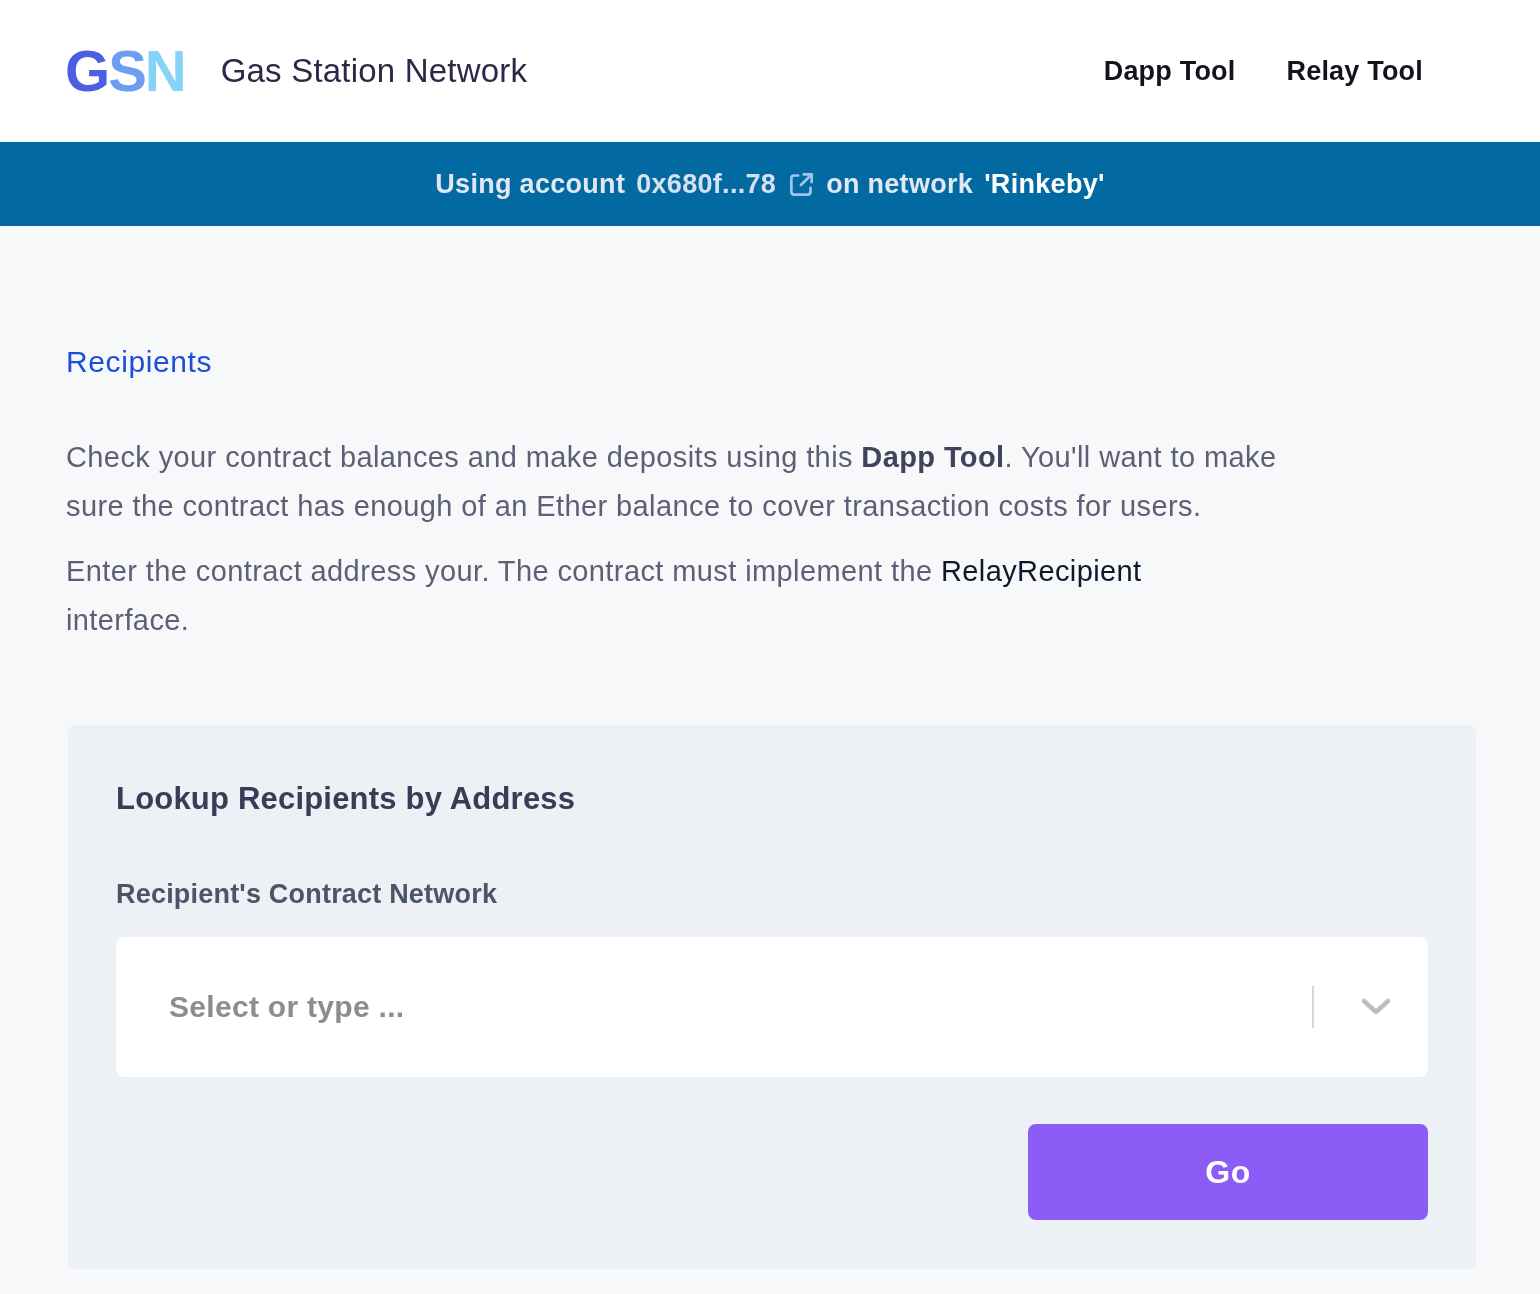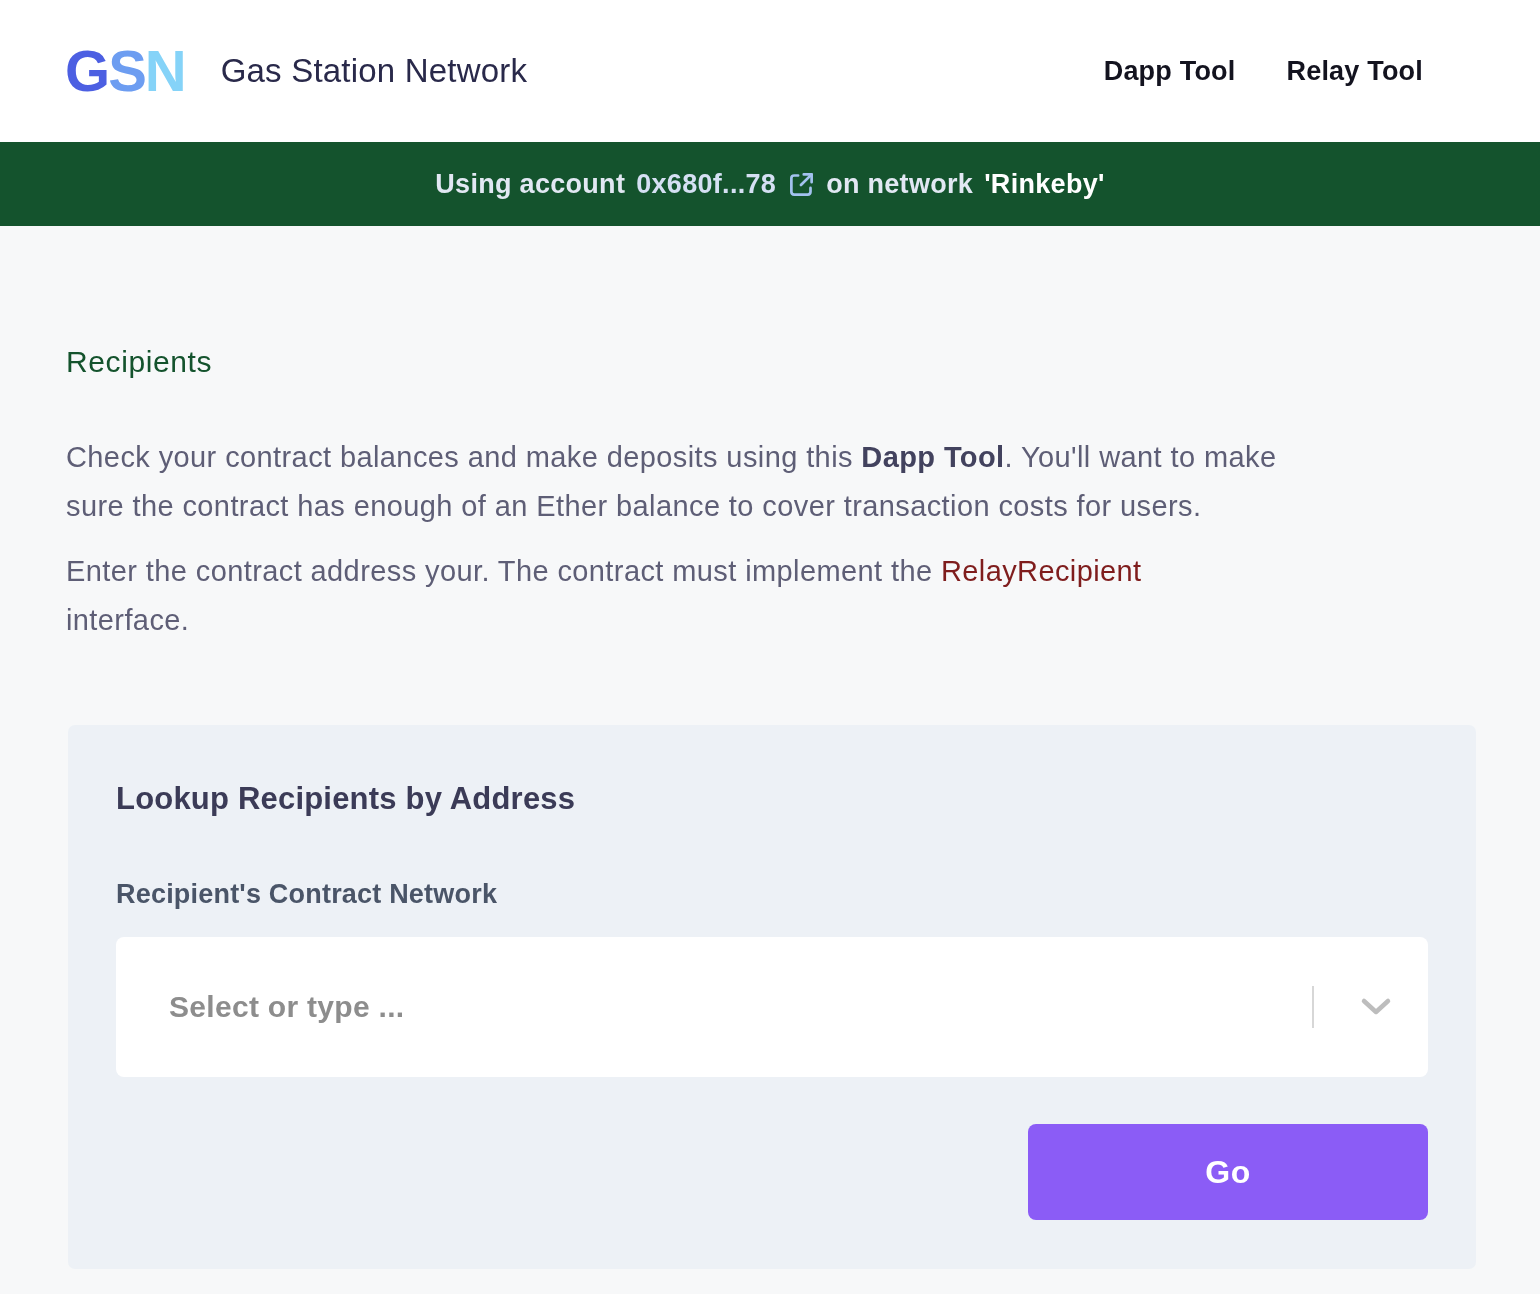--- a/index.html
+++ b/index.html
@@ -47,21 +47,21 @@
     font-size: 27px;
     font-weight: 600;
     color: #13131F;
     text-decoration: none;
     letter-spacing: 0.2px;
   }
 
   
   .banner {
     height: 84px;
-    background: #14532d;
+    background: #0369a1;
     display: flex;
     align-items: center;
     justify-content: center;
     font-size: 27px;
     font-weight: 700;
     letter-spacing: 0.3px;
   }
   .banner .seg { color: #E2E8F3; }
   .banner .account-link {
     color: #D5E0F3;
@@ -72,34 +72,34 @@
   }
   .banner .account-link .ext-icon { margin-left: 12px; display: inline-flex; }
   .banner .network { color: #FFFFFF; font-weight: 800; margin-left: 11px; }
 
   
   .content { padding: 0 66px; }
   .page-heading {
     margin-top: 119px;
     font-size: 30px;
     font-weight: 500;
-    color: #14532d;
+    color: #1d4ed8;
     letter-spacing: 0.6px;
   }
   .para {
     max-width: 1412px;
     margin-top: 54px;
     font-size: 29px;
     line-height: 49px;
     color: #5E5E76;
     letter-spacing: 0.4px;
   }
   .para + .para { margin-top: 16px; }
   .para .strong { color: #42425E; font-weight: 600; }
-  .para .link { color: #7f1d1d; text-decoration: none; }
+  .para .link { color: #0f172a; text-decoration: none; }
   .para .block { display: block; }
 
   
   .card {
     margin: 80px 68px 0 68px;
     width: 1408px;
     height: 544px;
     background: #EDF1F6;
     border-radius: 7px;
     padding: 0 48px;

